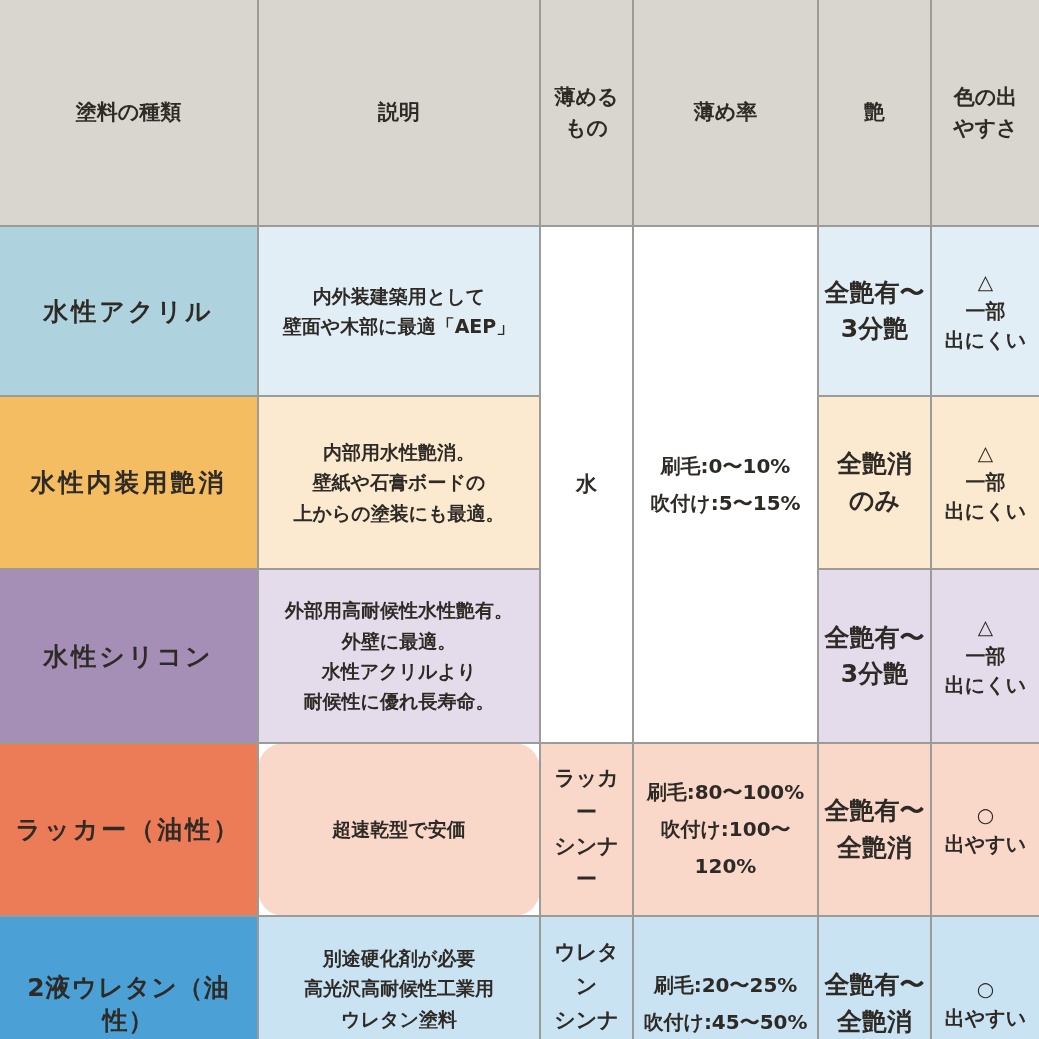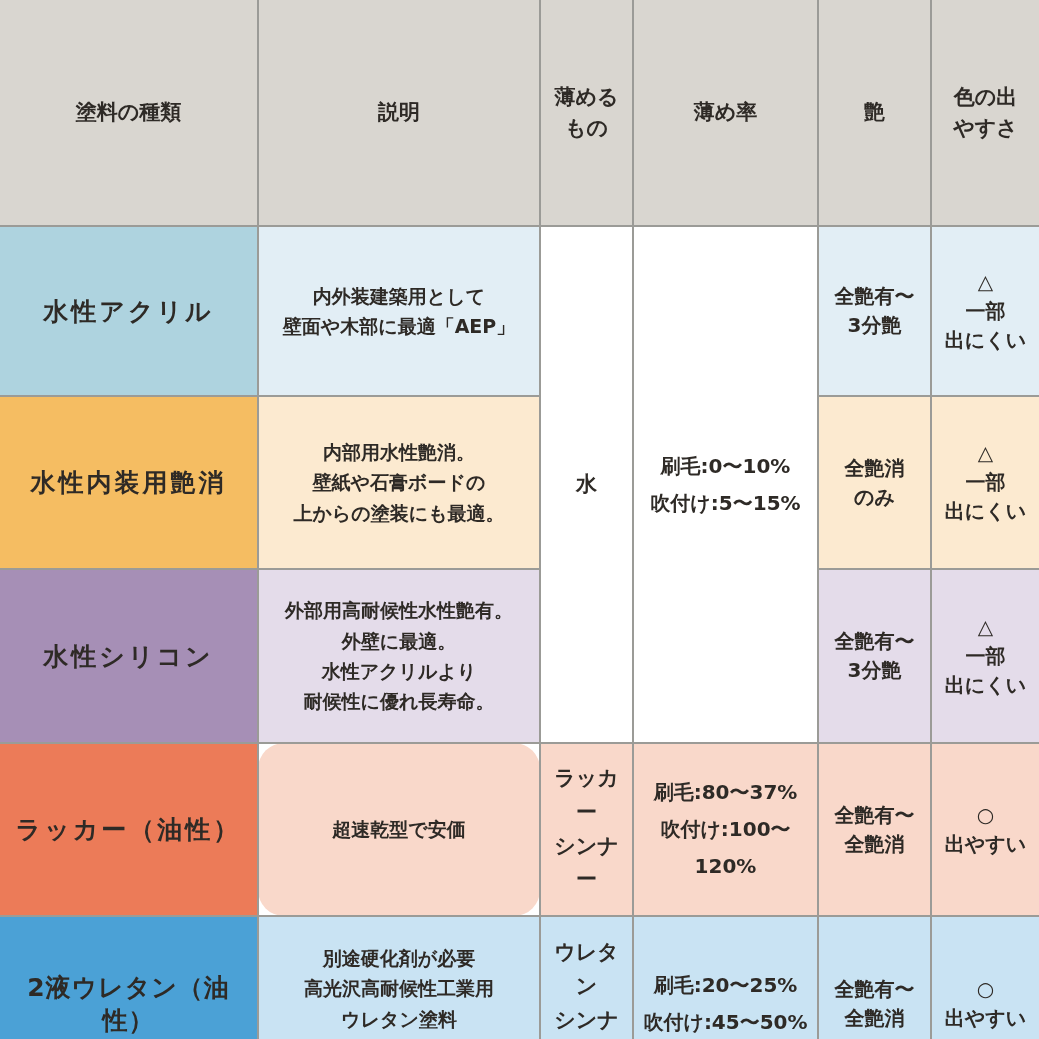--- a/index.html
+++ b/index.html
@@ -22,21 +22,21 @@
     white-space:pre-line;
     padding:0 4px;
     font-weight:bold;
   }
   th.hcell   { font-size:21px; line-height:1.45; font-weight:bold; }
   td.name    { font-size:25px; letter-spacing:3px; }
   td.name.long { letter-spacing:1px; }
   td.desc    { font-size:19px; line-height:1.6; }
   td.thinner { font-size:21px; line-height:1.6; }
   td.ratio   { font-size:20px; line-height:1.85; }
-  td.gloss   { font-size:20px; line-height:1.45; }
+  td.gloss   { font-size:25px; line-height:1.45; }
   td.ease    { font-size:20px; line-height:1.45; }
 </style>
 </head>
 <body>
 
 <table class="paint-table">
   <colgroup>
     <col style="width:258px">
     <col style="width:282px">
     <col style="width:93px">
@@ -94,21 +94,21 @@
     <td class="ease" style="background-color: rgb(228, 220, 234);">△
 一部
 出にくい</td>
   </tr>
 
   <tr style="height:173px">
     <td class="name" style="background-color: rgb(236, 123, 88);">ラッカー（油性）</td>
     <td class="desc" style="background-color: rgb(249, 216, 202); border-radius: 26px;">超速乾型で安価</td>
     <td class="thinner" style="background-color: rgb(249, 216, 202);">ラッカー
 シンナー</td>
-    <td class="ratio" style="background-color: rgb(249, 216, 202);">刷毛:80〜37%
+    <td class="ratio" style="background-color: rgb(249, 216, 202);">刷毛:80〜100%
 吹付け:100〜120%</td>
     <td class="gloss" style="background-color: rgb(249, 216, 202);">全艶有〜
 全艶消</td>
     <td class="ease" style="background-color: rgb(249, 216, 202);">○
 出やすい</td>
   </tr>
 
   <tr style="height:174px">
     <td class="name long" style="background-color: rgb(75, 161, 214); margin-top: 48px;">2液ウレタン（油性）</td>
     <td class="desc" style="background-color: rgb(201, 227, 243);">別途硬化剤が必要

